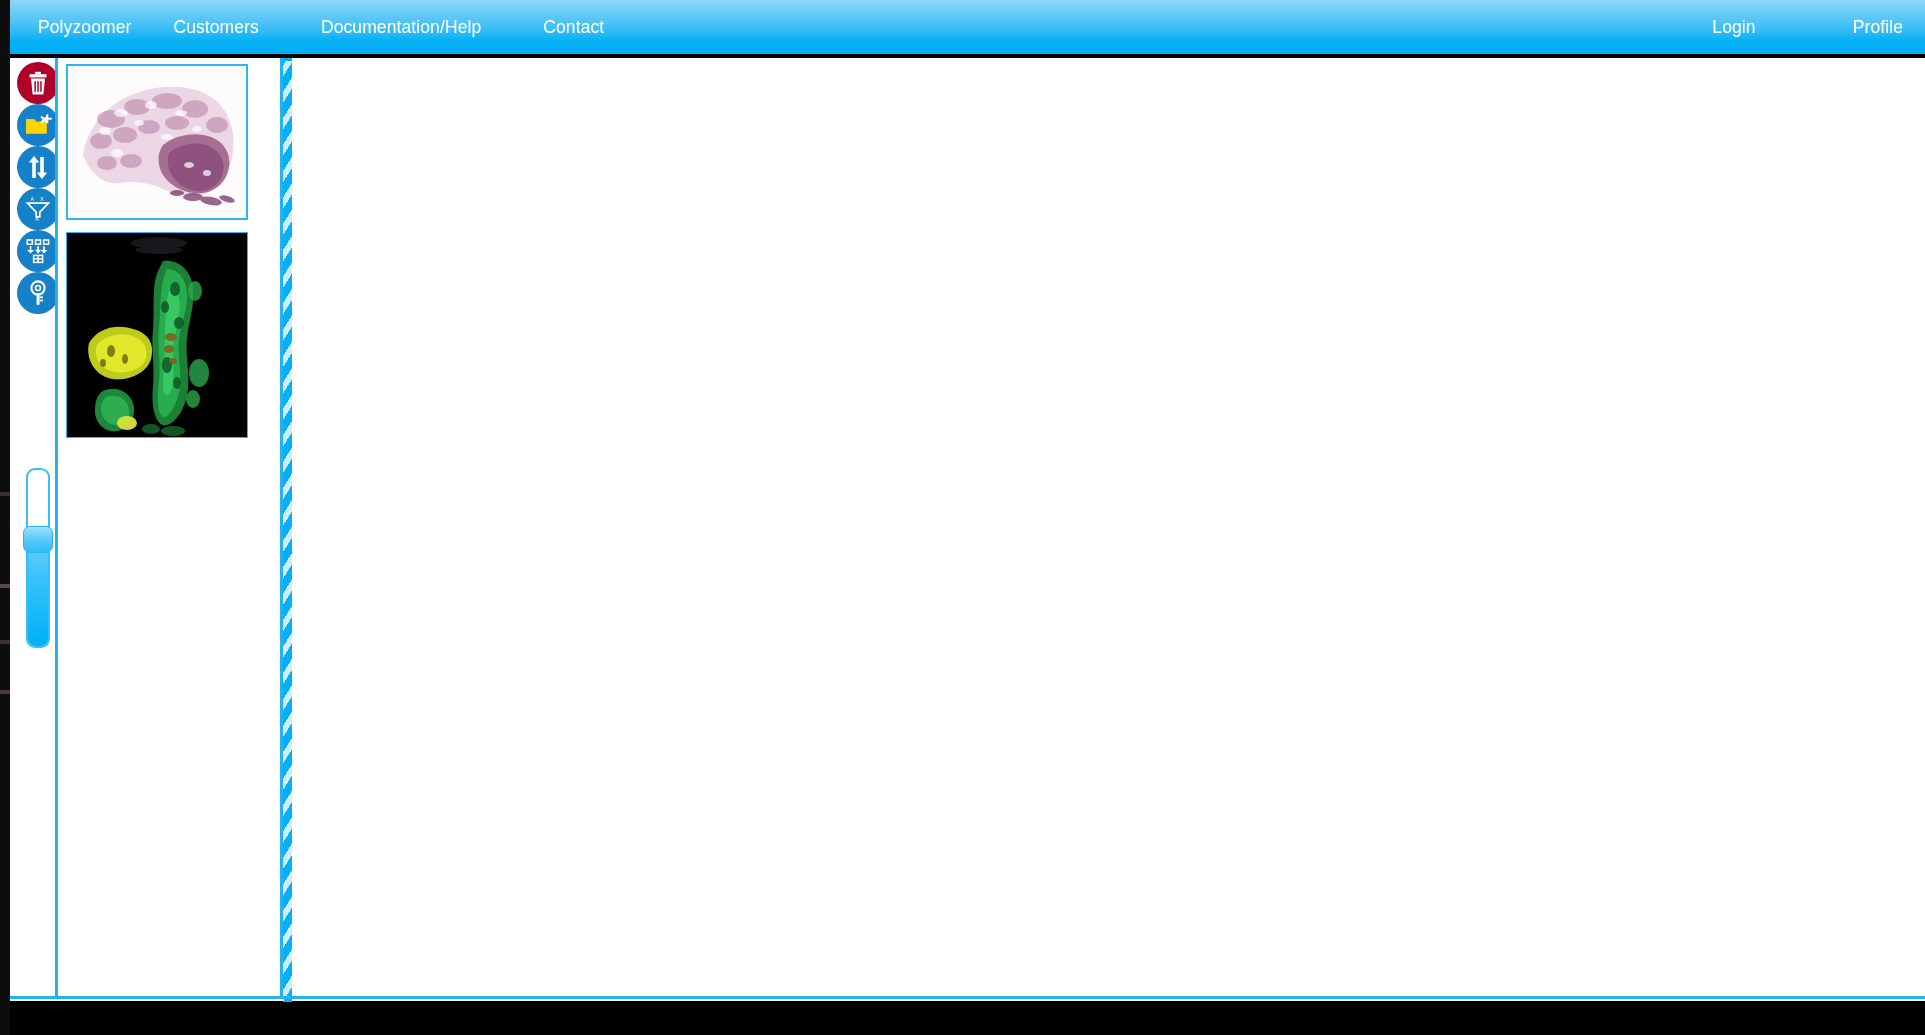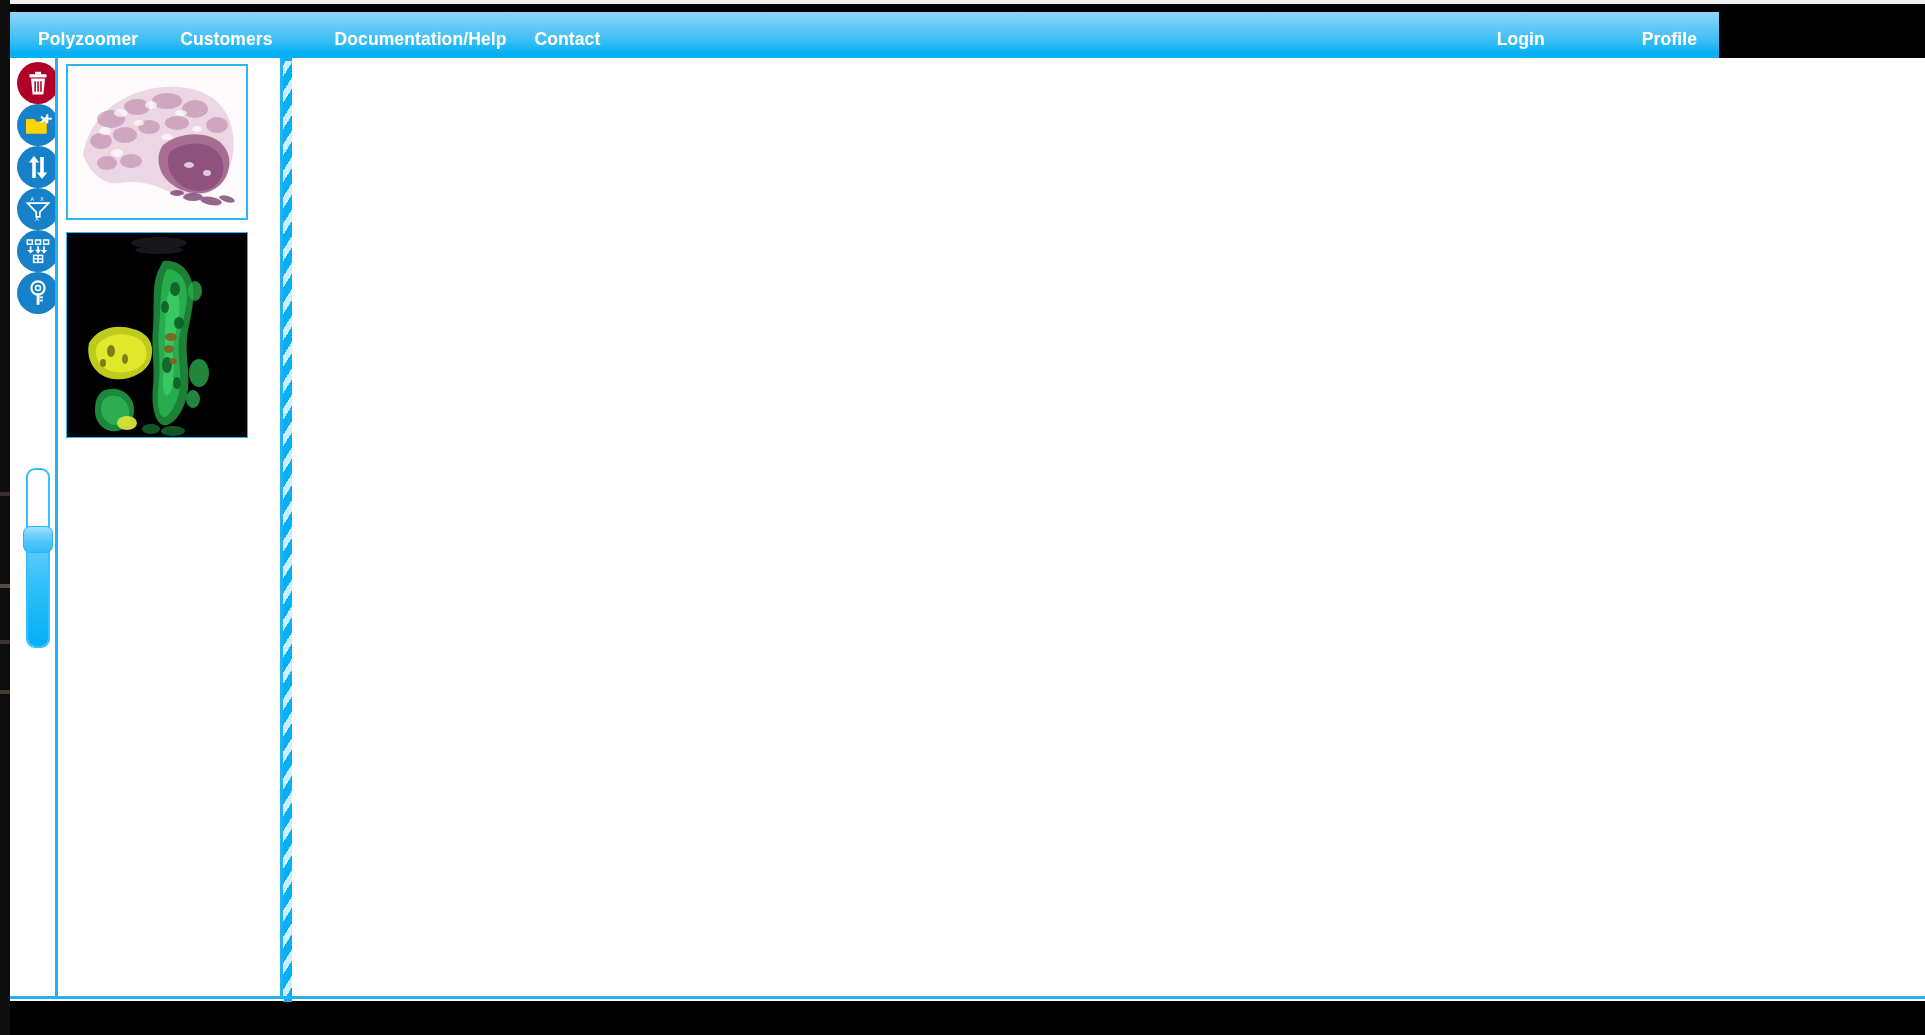--- a/index.html
+++ b/index.html
@@ -31,30 +31,29 @@
     position: absolute;
     left: 0;
     width: 10px;
     height: 4px;
   }
 
   
   .navbar {
     position: absolute;
     left: 10px;
-    top: 12px;
-    width: 1709px;
+    top: 0;
+    width: 1915px;
     height: 54px;
     background: linear-gradient(to bottom,
         #8ed6f8 0%,
         #63c9f6 28%,
         #31bbf5 58%,
         #07b0f4 75%,
         #00aff4 100%);
-    font-weight: bold;
   }
   .nav-strip-top {
     position: absolute;
     left: 10px;
     top: 0px;
     width: 1915px;
     height: 4px;
     background: #f2eef0;
   }
   .nav-left {
@@ -80,21 +79,21 @@
     font-family: "Liberation Sans", sans-serif;
     letter-spacing: 0.1px;
     white-space: nowrap;
     cursor: pointer;
     line-height: 54px;
     text-shadow: 0 0 1px rgba(255,255,255,0.25);
   }
   .nav-item.n0 { margin-left: 28px; }
   .nav-item.n1 { margin-left: 42px; }
   .nav-item.n2 { margin-left: 62px; }
-  .nav-item.n3 { margin-left: 28px; }
+  .nav-item.n3 { margin-left: 62px; }
   .nav-item.r0 { margin-left: 0px; }
   .nav-item.r1 { margin-left: 65px; }
 
   
   .workspace {
     position: absolute;
     left: 10px;
     top: 58px;
     width: 1915px;
     height: 943px;

